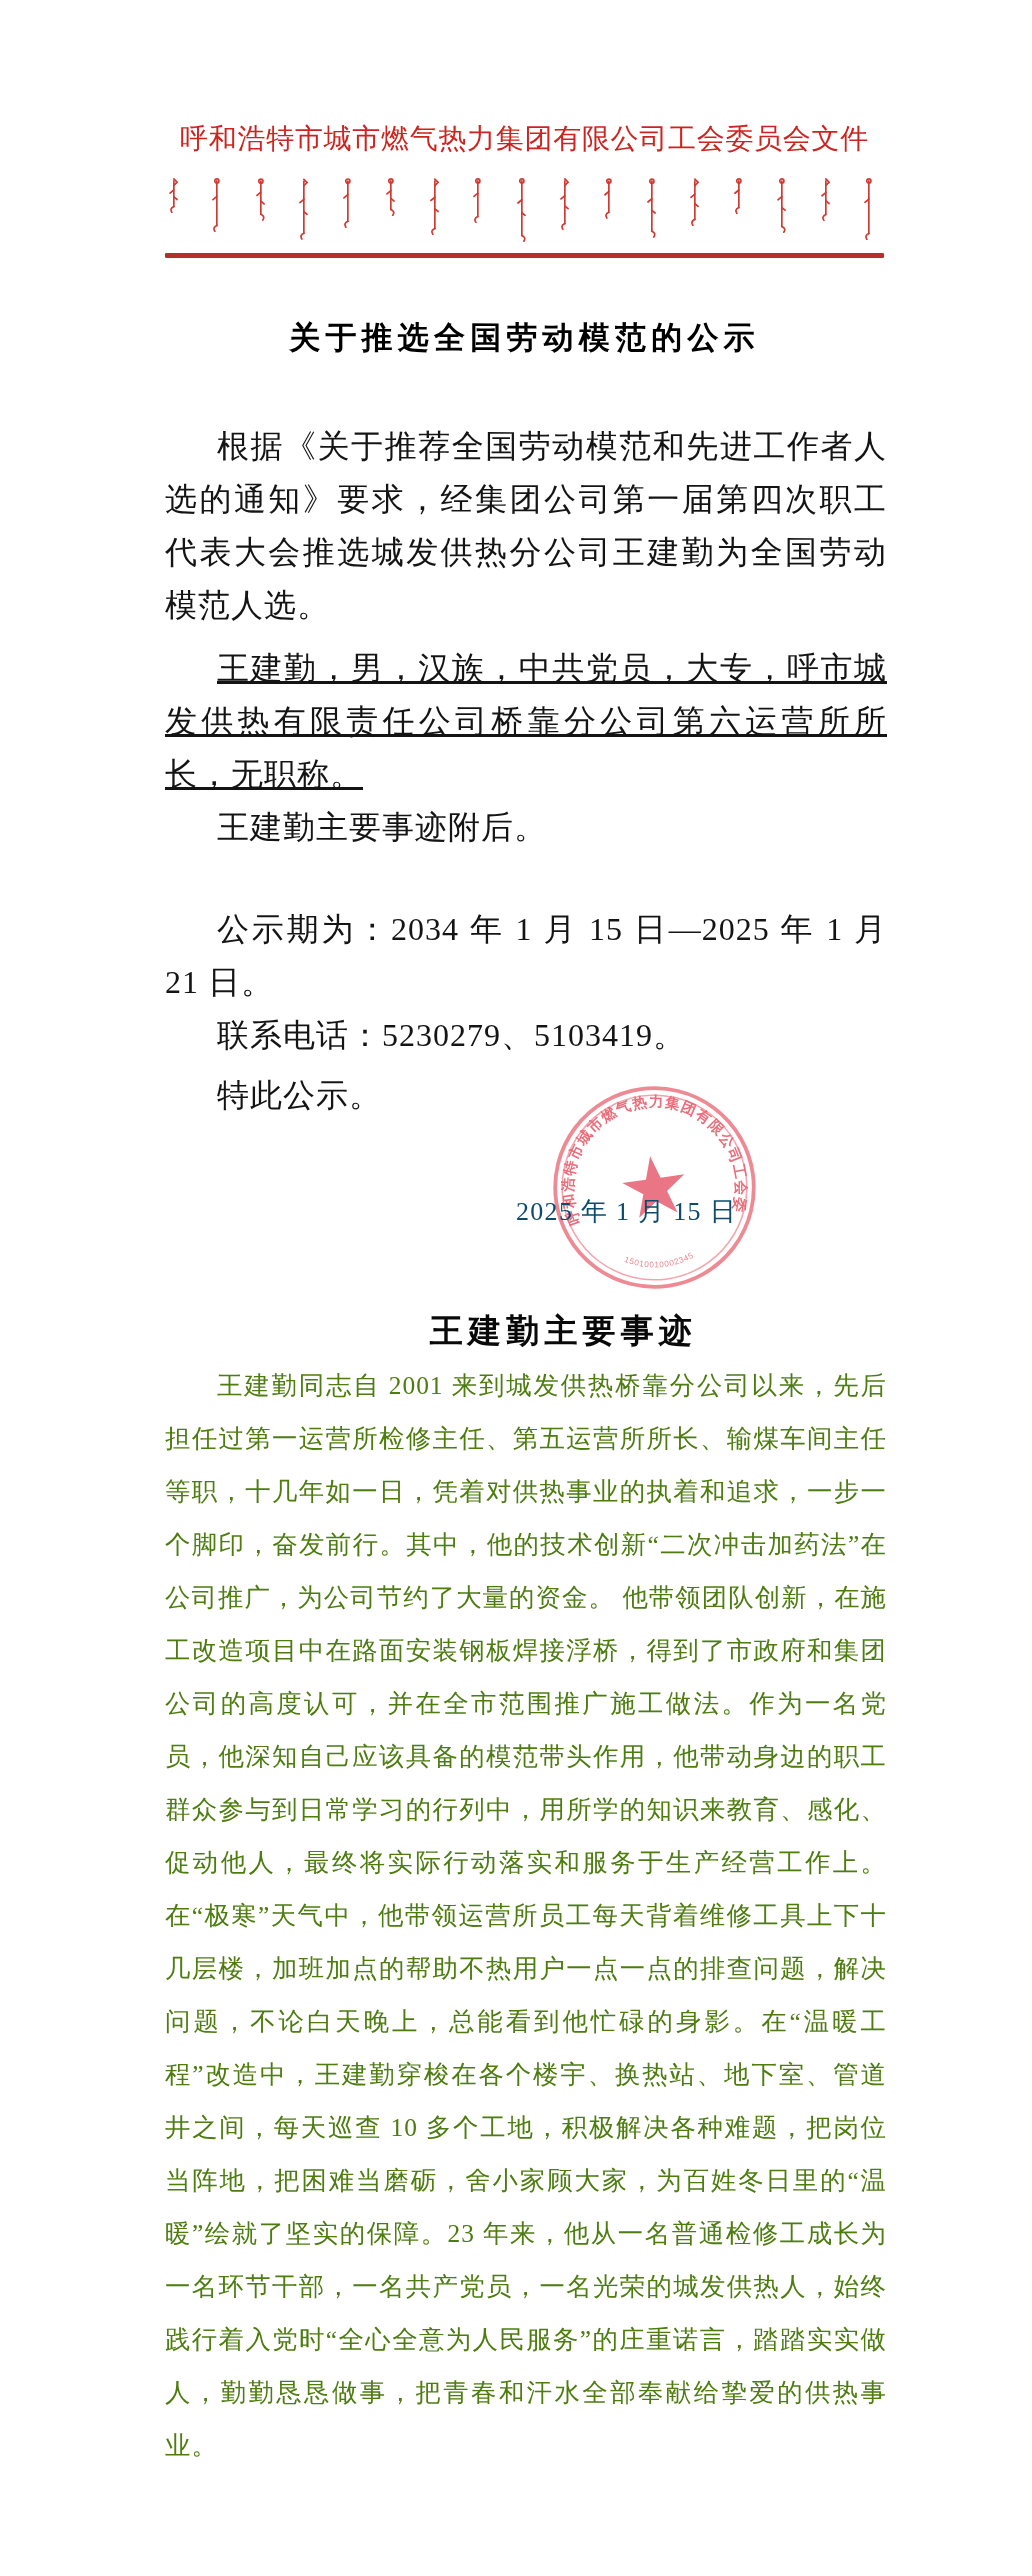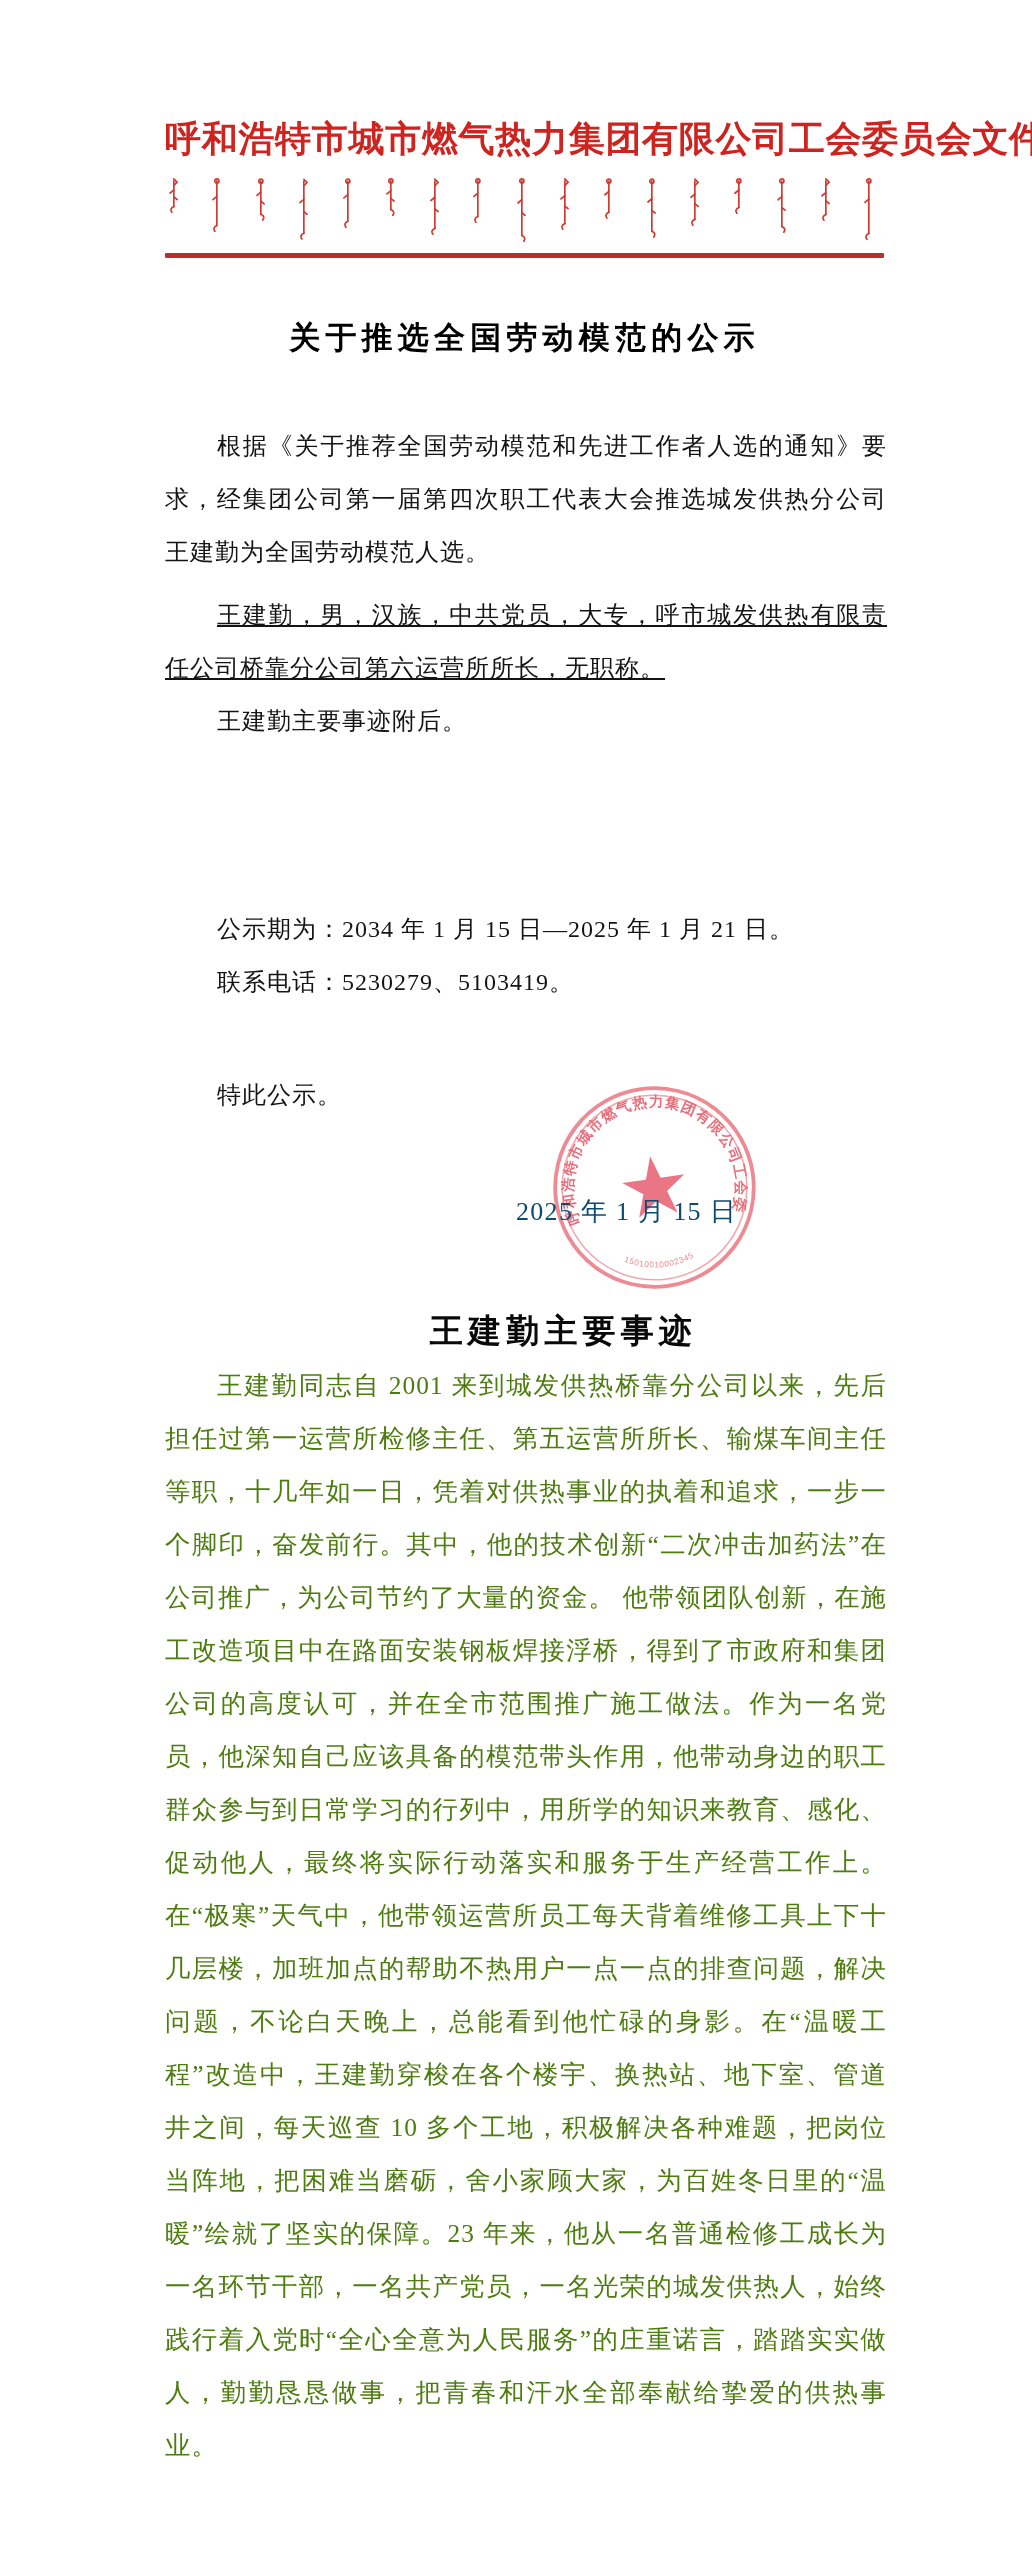--- a/index.html
+++ b/index.html
@@ -10,22 +10,22 @@
     background:#ffffff;
     overflow:hidden;
     font-family:"Liberation Serif", serif;
     color:#161616;
   }
   
   .org-title{
     position:absolute;left:165px;top:119px;width:719px;
     text-align:center;
     font-family:"Liberation Sans", sans-serif;
-    font-weight:bold;
-    font-size:36px;line-height:40px;
+    font-weight:normal;
+    font-size:28px;line-height:40px;
     letter-spacing:0.7px;
     color:#ce2420;
     white-space:nowrap;
   }
   .mongolian-row{
     position:absolute;left:168px;top:177px;width:707px;height:70px;
     display:flex;justify-content:space-between;align-items:flex-start;
   }
   .red-rule{
     position:absolute;left:165px;top:253px;width:719px;height:4.6px;
@@ -36,21 +36,21 @@
     position:absolute;left:165px;top:317px;width:719px;
     text-align:center;
     font-family:"Liberation Sans", sans-serif;
     font-weight:bold;
     font-size:31px;letter-spacing:5.2px;
     color:#000000;
     white-space:nowrap;
   }
   .body-block{
     position:absolute;left:165px;width:722px;
-    font-size:24px;line-height:53px;
+    font-size:32px;line-height:53px;
     letter-spacing:1px;
     text-align:justify;
     color:#141414;
   }
   .para{margin:0;text-indent:52px;}
   .para.p2{margin-top:10.4px;text-decoration:underline;}
   .block-1{top:420px;}
   .block-2{top:903px;}
   .block-3{top:1069px;}
   .date-line{

